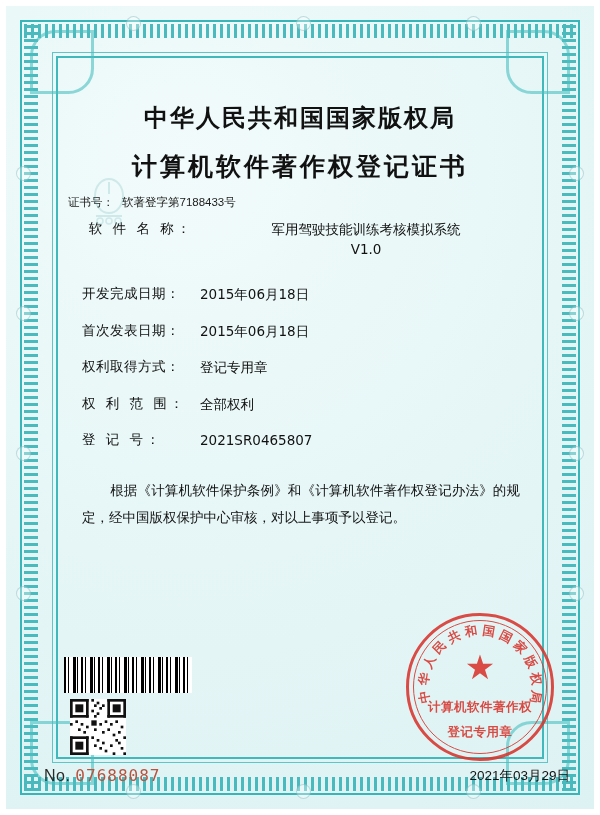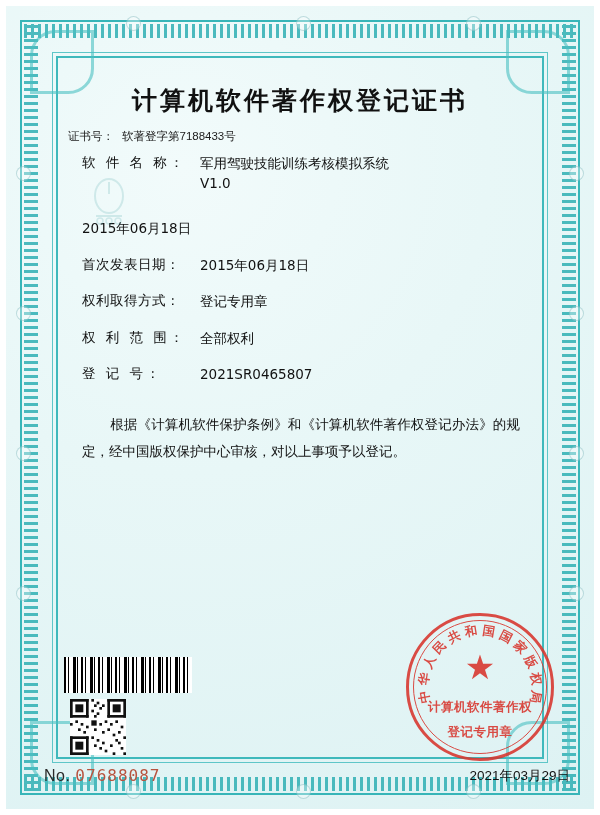--- a/index.html
+++ b/index.html
@@ -168,21 +168,21 @@
     flex: 0 0 118px;
     letter-spacing: 3px;
     font-family: "DejaVu Sans", "Liberation Sans", sans-serif;
   }
   .row .label.tight { letter-spacing: 0.5px; }
   .row .value {
     flex: 1;
     font-family: "DejaVu Sans", "Liberation Sans", sans-serif;
     line-height: 1.45;
   }
-  .row.big { margin-bottom: 26px; }
+  .row.big { margin-bottom: 26px; text-align: center; }
 
   .para {
     margin-top: 26px;
     padding: 0 12px 0 14px;
     font-size: 13.5px;
     line-height: 2.0;
     color: #111;
     text-align: justify;
   }
   .para .indent { display: inline-block; width: 28px; }
@@ -306,20 +306,21 @@
     <div class="wm-dot" style="right:10px; top:580px;"></div>
     <div class="wm-dot" style="left:120px; top:10px;"></div>
     <div class="wm-dot" style="left:290px; top:10px;"></div>
     <div class="wm-dot" style="left:460px; top:10px;"></div>
     <div class="wm-dot" style="left:120px; bottom:10px;"></div>
     <div class="wm-dot" style="left:290px; bottom:10px;"></div>
     <div class="wm-dot" style="left:460px; bottom:10px;"></div>
 
     <div class="content">
 
+      <div class="title1">中华人民共和国国家版权局</div>
       <div class="title2">计算机软件著作权登记证书</div>
 
       <svg class="emblem" viewBox="0 0 46 50">
         <ellipse cx="23" cy="20" rx="14" ry="17" fill="none" stroke="#3d9ea2" stroke-width="2"></ellipse>
         <path d="M23 6 v12" stroke="#3d9ea2" stroke-width="2" fill="none"></path>
         <path d="M10 40 h26" stroke="#3d9ea2" stroke-width="2" fill="none"></path>
         <circle cx="14" cy="45" r="3" fill="none" stroke="#3d9ea2" stroke-width="1.5"></circle>
         <circle cx="23" cy="45" r="3" fill="none" stroke="#3d9ea2" stroke-width="1.5"></circle>
         <circle cx="32" cy="45" r="3" fill="none" stroke="#3d9ea2" stroke-width="1.5"></circle>
       </svg>
@@ -331,20 +332,21 @@
       <div class="fields">
 
         <div class="row big">
           <div class="label">软 件 名 称：</div>
           <div class="value" style="white-space: pre-line;">军用驾驶技能训练考核模拟系统
 V1.0</div>
         </div>
 
 
         <div class="row">
+          <div class="label tight">开发完成日期：</div>
           <div class="value">2015年06月18日</div>
         </div>
 
         <div class="row">
           <div class="label tight">首次发表日期：</div>
           <div class="value">2015年06月18日</div>
         </div>
 
         <div class="row">
           <div class="label tight">权利取得方式：</div>

